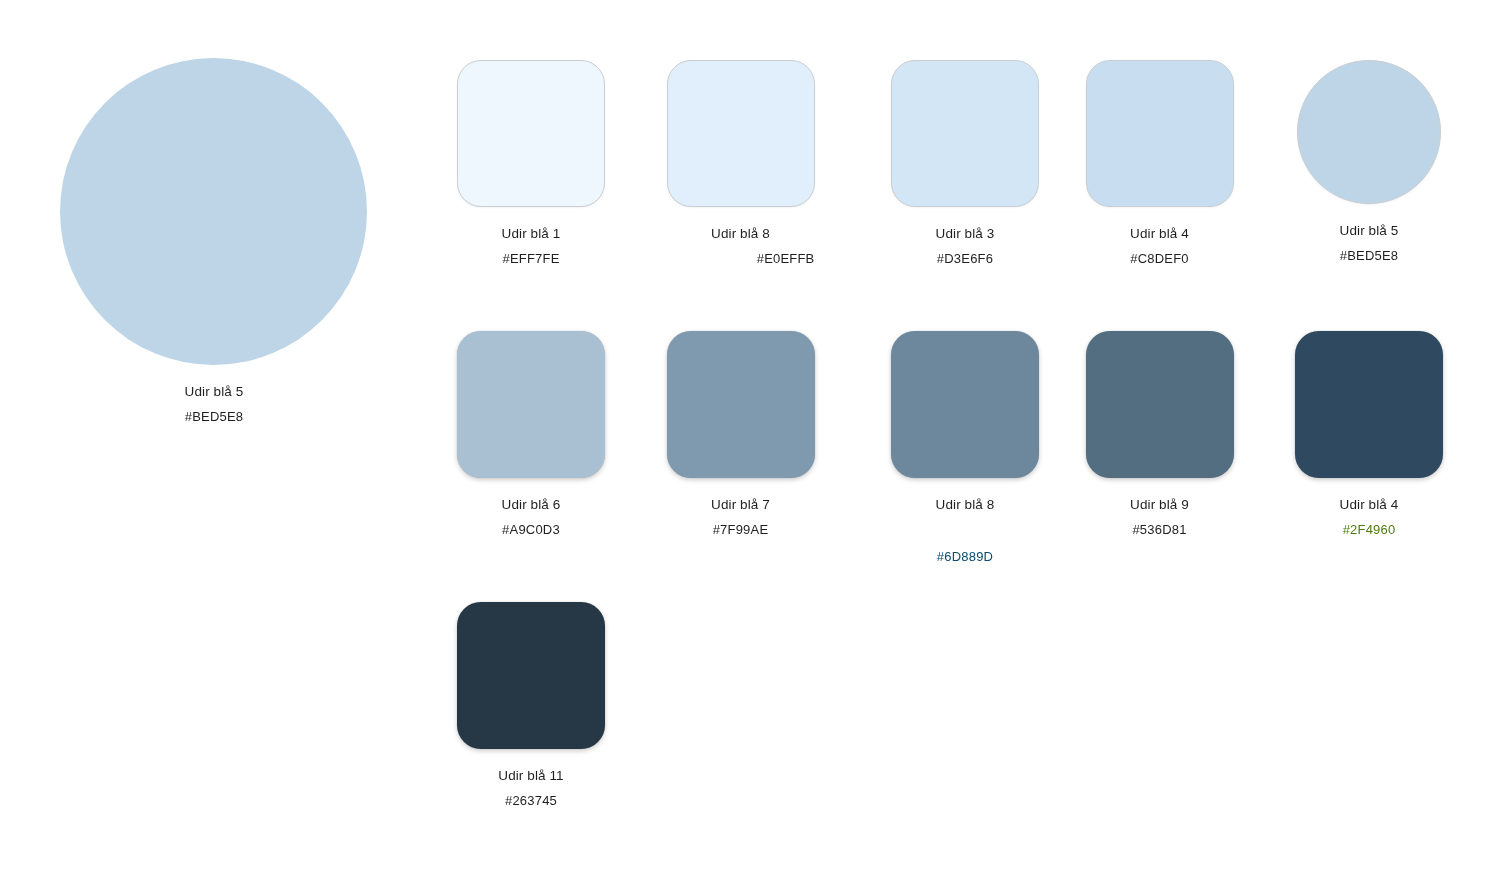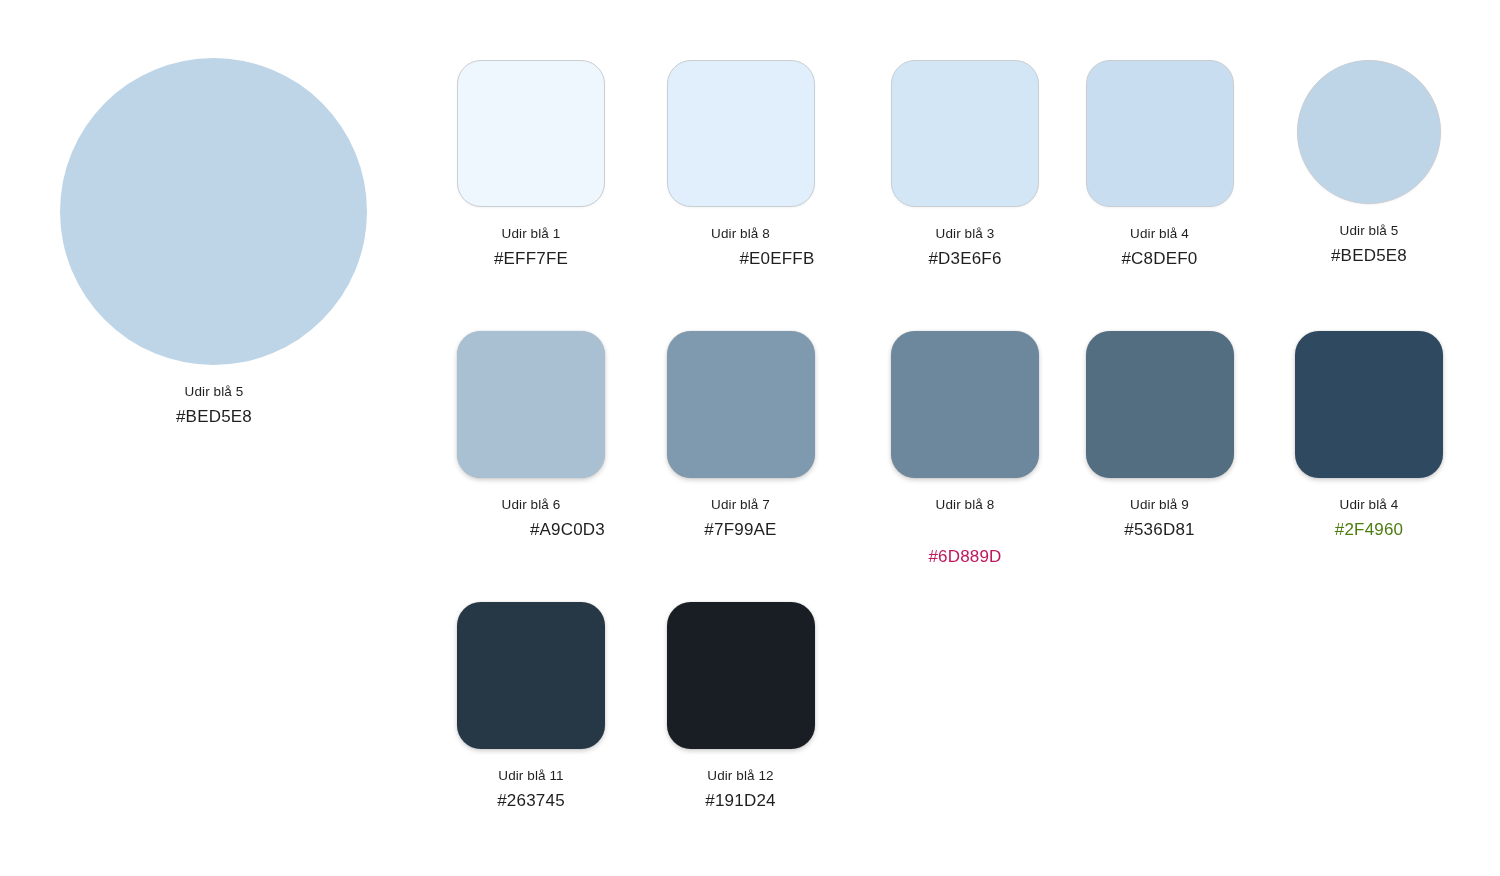--- a/index.html
+++ b/index.html
@@ -36,21 +36,21 @@
   }
 
   
   .swatch-name {
     font-size: 13.5px;
     line-height: 18px;
     color: #1f1f1f;
     letter-spacing: 0.1px;
   }
   .swatch-hex {
-    font-size: 17px;
+    font-size: 13px;
     line-height: 24px;
     color: #1f1f1f;
     letter-spacing: 0.2px;
     margin-top: 4px;
   }
 
   
   #palette-grid {
     position: absolute;
     left: 457px;
@@ -152,35 +152,35 @@
         <div class="swatch-hex" style="color: rgb(31, 31, 31);">#BED5E8</div>
       </div>
     </div>
   </div>
 
   <div class="palette-row">
     <div class="swatch-cell col-0">
       <div class="swatch-chip tone-dark" style="background-color: rgb(169, 192, 211);"></div>
       <div class="swatch-caption">
         <div class="swatch-name" style="color: rgb(31, 31, 31);">Udir blå 6</div>
-        <div class="swatch-hex" style="color: rgb(31, 31, 31); text-align: right;">#A9C0D3</div>
+        <div class="swatch-hex" style="color: rgb(31, 31, 31);">#A9C0D3</div>
       </div>
     </div>
     <div class="swatch-cell col-1">
       <div class="swatch-chip tone-dark" style="background-color: rgb(127, 153, 174);"></div>
       <div class="swatch-caption">
         <div class="swatch-name" style="color: rgb(31, 31, 31);">Udir blå 7</div>
         <div class="swatch-hex" style="color: rgb(31, 31, 31);">#7F99AE</div>
       </div>
     </div>
     <div class="swatch-cell col-2">
       <div class="swatch-chip tone-dark" style="background-color: rgb(109, 136, 157);"></div>
       <div class="swatch-caption">
         <div class="swatch-name" style="color: rgb(31, 31, 31);">Udir blå 8</div>
-        <div class="swatch-hex" style="color: #be185d; margin-top: 31px;">#6D889D</div>
+        <div class="swatch-hex" style="color: #0c4a6e; margin-top: 31px;">#6D889D</div>
       </div>
     </div>
     <div class="swatch-cell col-3">
       <div class="swatch-chip tone-dark" style="background-color: rgb(83, 109, 129);"></div>
       <div class="swatch-caption">
         <div class="swatch-name" style="color: rgb(31, 31, 31);">Udir blå 9</div>
         <div class="swatch-hex" style="color: rgb(31, 31, 31);">#536D81</div>
       </div>
     </div>
     <div class="swatch-cell col-4">
@@ -193,22 +193,15 @@
   </div>
 
   <div class="palette-row row-last">
     <div class="swatch-cell col-0">
       <div class="swatch-chip tone-dark" style="background-color: rgb(38, 55, 69);"></div>
       <div class="swatch-caption">
         <div class="swatch-name" style="color: rgb(31, 31, 31);">Udir blå 11</div>
         <div class="swatch-hex" style="color: rgb(31, 31, 31);">#263745</div>
       </div>
     </div>
-    <div class="swatch-cell col-1">
-      <div class="swatch-chip tone-dark" style="background-color: rgb(25, 29, 36);"></div>
-      <div class="swatch-caption">
-        <div class="swatch-name" style="color: rgb(31, 31, 31);">Udir blå 12</div>
-        <div class="swatch-hex" style="color: rgb(31, 31, 31);">#191D24</div>
-      </div>
-    </div>
   </div>
 
 </div>
 
 </body></html>

